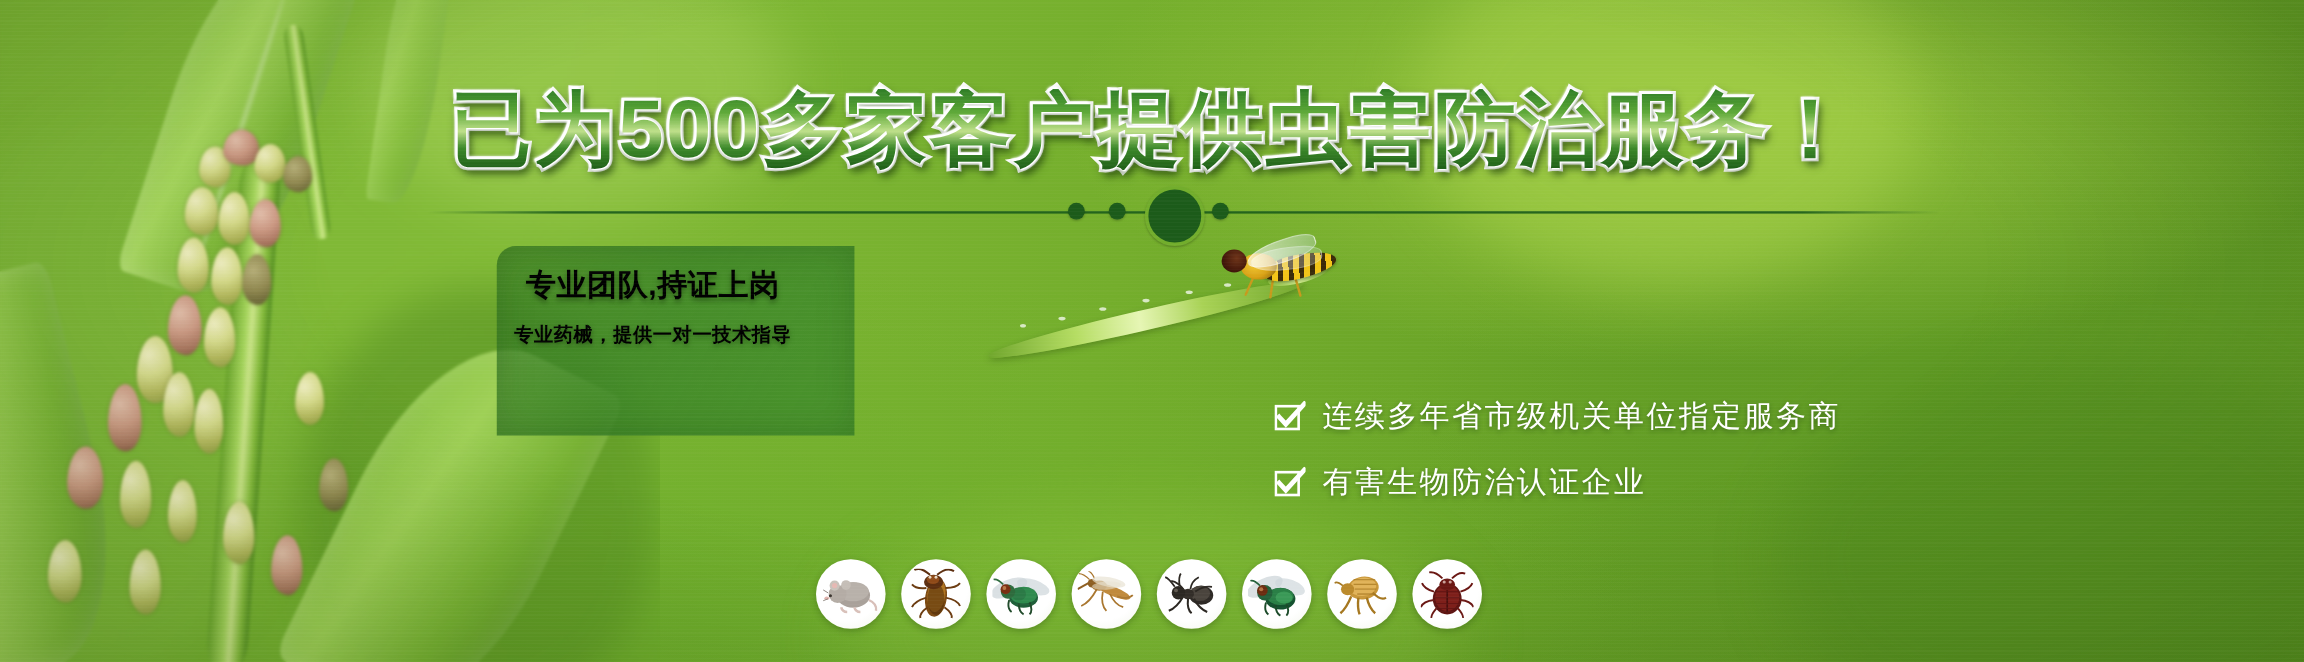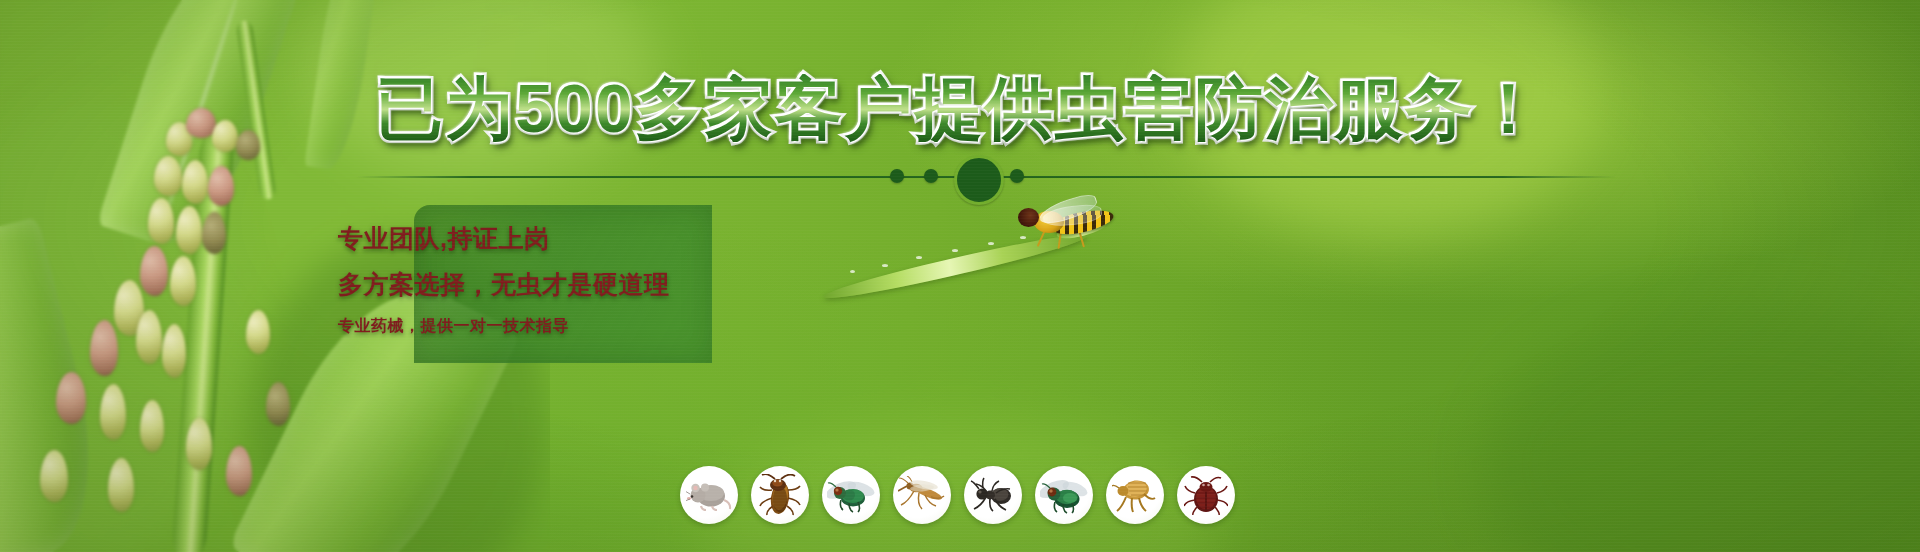--- a/index.html
+++ b/index.html
@@ -226,23 +226,23 @@
     height: 158px;
     border-radius: 16px 0 0 0;
     background: linear-gradient(120deg, rgba(46,116,34,.62) 0%, rgba(58,131,40,.80) 45%, rgba(66,142,44,.86) 100%);
     box-shadow: inset 0 0 30px rgba(20,60,10,.25);
   }
   .panel-lines {
     position: absolute;
     left: 338px;
     top: 212px;
     width: 420px;
-    color: #7f1d1d;
+    color: #000000;
     font-weight: bold;
-    text-align: left;
+    text-align: center;
     text-shadow: 0 2px 4px rgba(20,50,8,.55);
     white-space: nowrap;
   }
   .pl { line-height: 1; }
   .pl1 { font-size: 25px; padding: 14px 8px 0 0; letter-spacing: .5px; }
   .pl2 { font-size: 25px; padding: 21px 8px 0 0; letter-spacing: .5px; }
   .pl3 { font-size: 16px; padding: 21px 8px 0 0; letter-spacing: .5px; }
 
   
   .bullets {
@@ -381,24 +381,43 @@
     <div class="dot d3"></div>
     <div class="dot d4"></div>
   </div>
 
   <div class="headline-shell">已为500多家客户提供虫害防治服务！</div>
   <div class="headline">已为500多家客户提供虫害防治服务！</div>
 
   <div class="panel"></div>
   <div class="panel-lines">
     <div class="pl pl1">专业团队,持证上岗</div>
-    <div class="pl pl2">多方案选择，无虫才是硬道理</div>
     <div class="pl pl3">专业药械，提供一对一技术指导</div>
   </div>
 
+  <div class="bullets">
+    <div class="bullet">
+      <span class="check-box">
+        <svg width="26" height="26" viewBox="0 0 26 26">
+          <rect x="1.2" y="4.5" width="19" height="19" fill="none" stroke="#ffffff" stroke-width="2.2"></rect>
+          <path d="M4 13.5 L9.5 19.5 L25 2.5" fill="none" stroke="#ffffff" stroke-width="4" stroke-linecap="square"></path>
+        </svg>
+      </span>
+      <span class="bullet-text">连续多年省市级机关单位指定服务商</span>
+    </div>
+    <div class="bullet">
+      <span class="check-box">
+        <svg width="26" height="26" viewBox="0 0 26 26">
+          <rect x="1.2" y="4.5" width="19" height="19" fill="none" stroke="#ffffff" stroke-width="2.2"></rect>
+          <path d="M4 13.5 L9.5 19.5 L25 2.5" fill="none" stroke="#ffffff" stroke-width="4" stroke-linecap="square"></path>
+        </svg>
+      </span>
+      <span class="bullet-text">有害生物防治认证企业</span>
+    </div>
+  </div>
 
   <div class="pests">
 
     <div class="pest">
       <svg width="46" height="34" viewBox="0 0 46 34">
         <ellipse cx="25" cy="18" rx="14" ry="10.5" fill="#a9a19a"></ellipse>
         <ellipse cx="25" cy="15" rx="13" ry="8" fill="#b8b1aa"></ellipse>
         <circle cx="12" cy="17" r="7.5" fill="#b4aca5"></circle>
         <circle cx="9.5" cy="10" r="4.2" fill="#c9c2bb"></circle>
         <circle cx="9.5" cy="10" r="2.2" fill="#e6b9b4"></circle>

